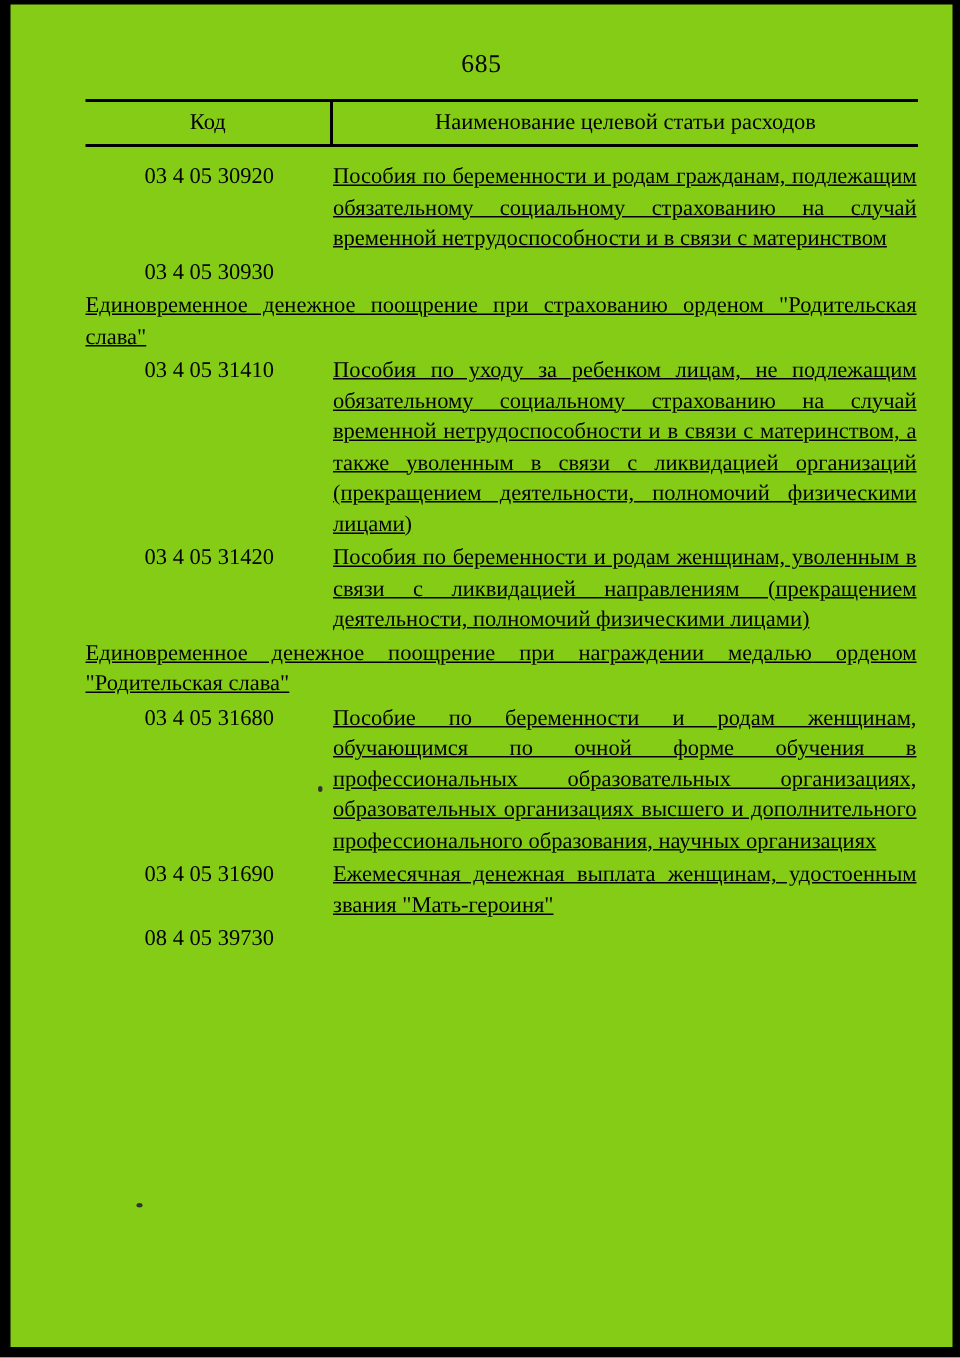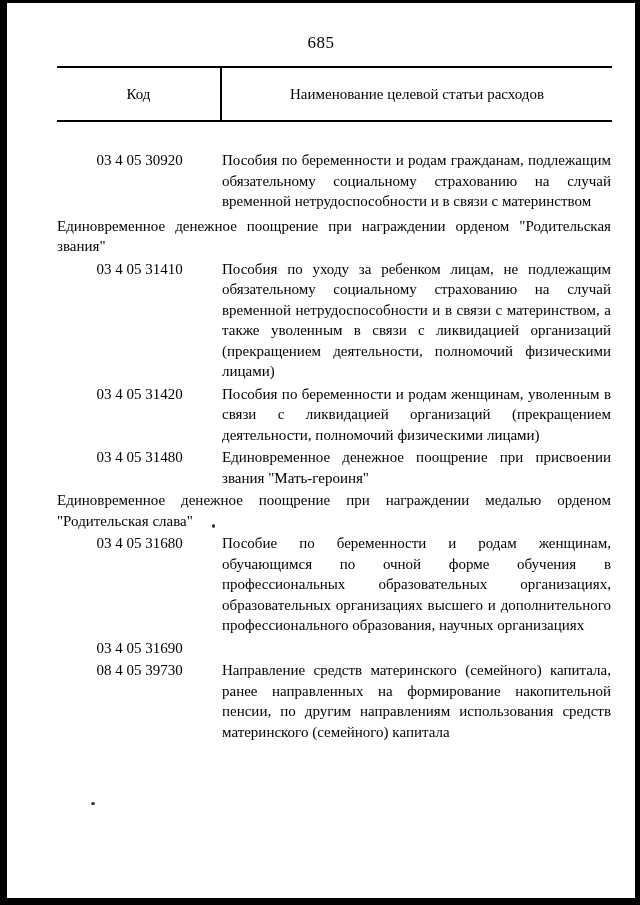--- a/index.html
+++ b/index.html
@@ -5,21 +5,21 @@
   html, body {
     margin: 0;
     padding: 0;
     background: #e8e8e8;
   }
   .scan-frame {
     position: relative;
     width: 640px;
     height: 905px;
     box-sizing: border-box;
-    background: #ffffff;
+    background: #84cc16;
     border-left: 7px solid #000;
     border-right: 5px solid #000;
     border-top: 3px solid #000;
     border-bottom: 7px solid #000;
     overflow: hidden;
     font-family: "Liberation Serif", "DejaVu Serif", serif;
     color: #000;
   }
   .page-number {
     margin-top: 30px;
@@ -32,35 +32,35 @@
   }
   .thead {
     display: flex;
     border-top: 2px solid #000;
     border-bottom: 2px solid #000;
     align-items: stretch;
   }
   .th {
     font-size: 15px;
     line-height: 20px;
-    padding: 16px 2px;
+    padding: 4px 2px;
     text-align: center;
     box-sizing: border-box;
   }
   .th.code-col {
     width: 165px;
     border-right: 2px solid #000;
     flex-shrink: 0;
   }
   .th.name-col {
     flex: 1;
     text-align: center;
   }
   .tbody {
-    margin-top: 28px;
+    margin-top: 10px;
   }
   .row {
     display: flex;
     margin-bottom: 2px;
     align-items: flex-start;
   }
   .cell {
     font-size: 15px;
     line-height: 20.5px;
     box-sizing: border-box;
@@ -68,20 +68,21 @@
   .cell.code-col {
     width: 165px;
     flex-shrink: 0;
     text-align: center;
     white-space: nowrap;
   }
   .cell.name-col {
     flex: 1;
     text-align: justify;
     padding-right: 1px;
+    text-decoration: underline;
   }
   
   .artifact {
     position: absolute;
     background: #333;
     border-radius: 50%;
   }
   .artifact.a1 { left: 205px; top: 521px; width: 3px; height: 4px; }
   .artifact.a2 { left: 84px;  top: 799px; width: 4px; height: 3px; }
 </style>
@@ -96,56 +97,53 @@
       <div class="th code-col">Код</div>
       <div class="th name-col">Наименование целевой статьи расходов</div>
     </div>
     <div class="tbody" id="rows">
   <div class="row">
     <div class="cell code-col">03 4 05 30920</div>
     <div class="cell name-col">Пособия по беременности и родам гражданам, подлежащим обязательному социальному страхованию на случай временной нетрудоспособности и в связи с материнством</div>
   </div>
 
   <div class="row">
+    <div class="cell code-col">03 4 05 30930</div>
   </div>
 
   <div class="row">
-    <div class="cell name-col">Единовременное денежное поощрение при награждении орденом "Родительская звания"</div>
+    <div class="cell name-col">Единовременное денежное поощрение при страхованию орденом "Родительская слава"</div>
   </div>
 
   <div class="row">
     <div class="cell code-col">03 4 05 31410</div>
     <div class="cell name-col">Пособия по уходу за ребенком лицам, не подлежащим обязательному социальному страхованию на случай временной нетрудоспособности и в связи с материнством, а также уволенным в связи с ликвидацией организаций (прекращением деятельности, полномочий физическими лицами)</div>
   </div>
 
   <div class="row">
     <div class="cell code-col">03 4 05 31420</div>
-    <div class="cell name-col">Пособия по беременности и родам женщинам, уволенным в связи с ликвидацией организаций (прекращением деятельности, полномочий физическими лицами)</div>
+    <div class="cell name-col">Пособия по беременности и родам женщинам, уволенным в связи с ликвидацией направлениям (прекращением деятельности, полномочий физическими лицами)</div>
   </div>
 
-  <div class="row">
-    <div class="cell code-col">03 4 05 31480</div>
-    <div class="cell name-col">Единовременное денежное поощрение при присвоении звания "Мать-героиня"</div>
-  </div>
 
   <div class="row">
     <div class="cell name-col">Единовременное денежное поощрение при награждении медалью орденом "Родительская слава"</div>
   </div>
 
   <div class="row">
     <div class="cell code-col">03 4 05 31680</div>
     <div class="cell name-col">Пособие по беременности и родам женщинам, обучающимся по очной форме обучения в профессиональных образовательных организациях, образовательных организациях высшего и дополнительного профессионального образования, научных организациях</div>
   </div>
 
   <div class="row">
     <div class="cell code-col">03 4 05 31690</div>
+    <div class="cell name-col">Ежемесячная денежная выплата женщинам, удостоенным звания "Мать-героиня"</div>
   </div>
 
   <div class="row">
     <div class="cell code-col">08 4 05 39730</div>
-    <div class="cell name-col">Направление средств материнского (семейного) капитала, ранее направленных на формирование накопительной пенсии, по другим направлениям использования средств материнского (семейного) капитала</div>
   </div>
 </div>
   </div>
 
   <div class="artifact a1"></div>
   <div class="artifact a2"></div>
 </div>
 
 </body></html>

